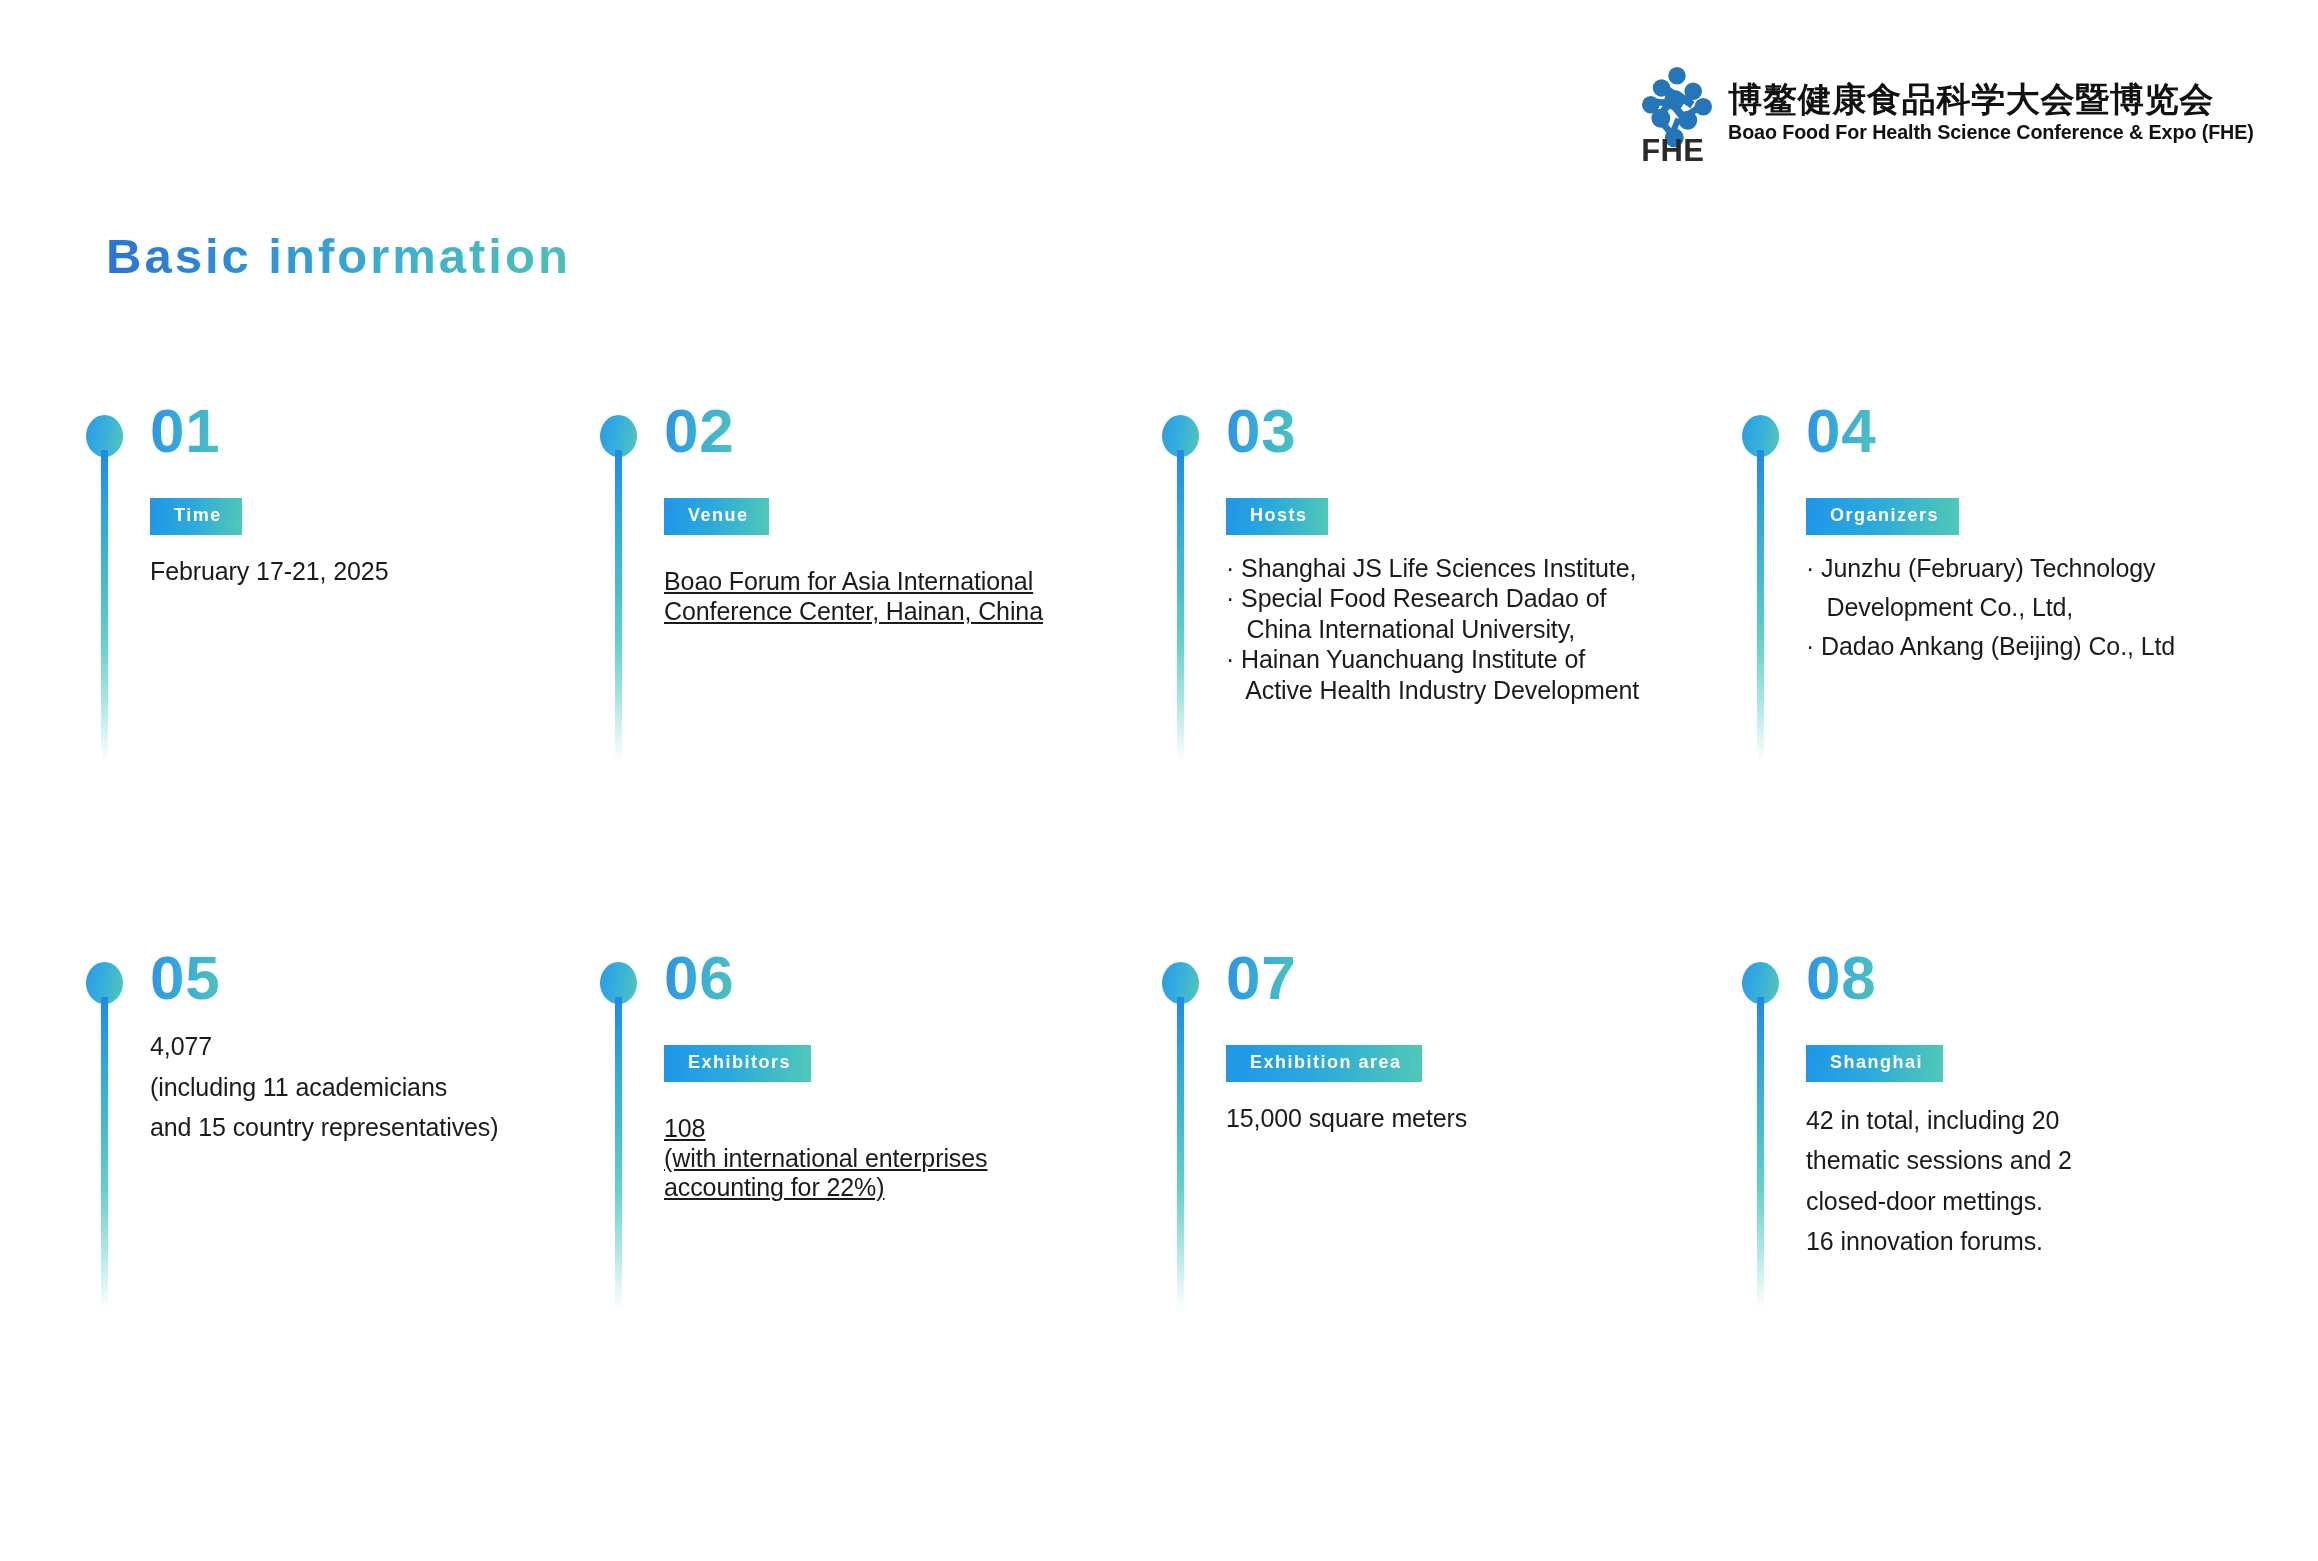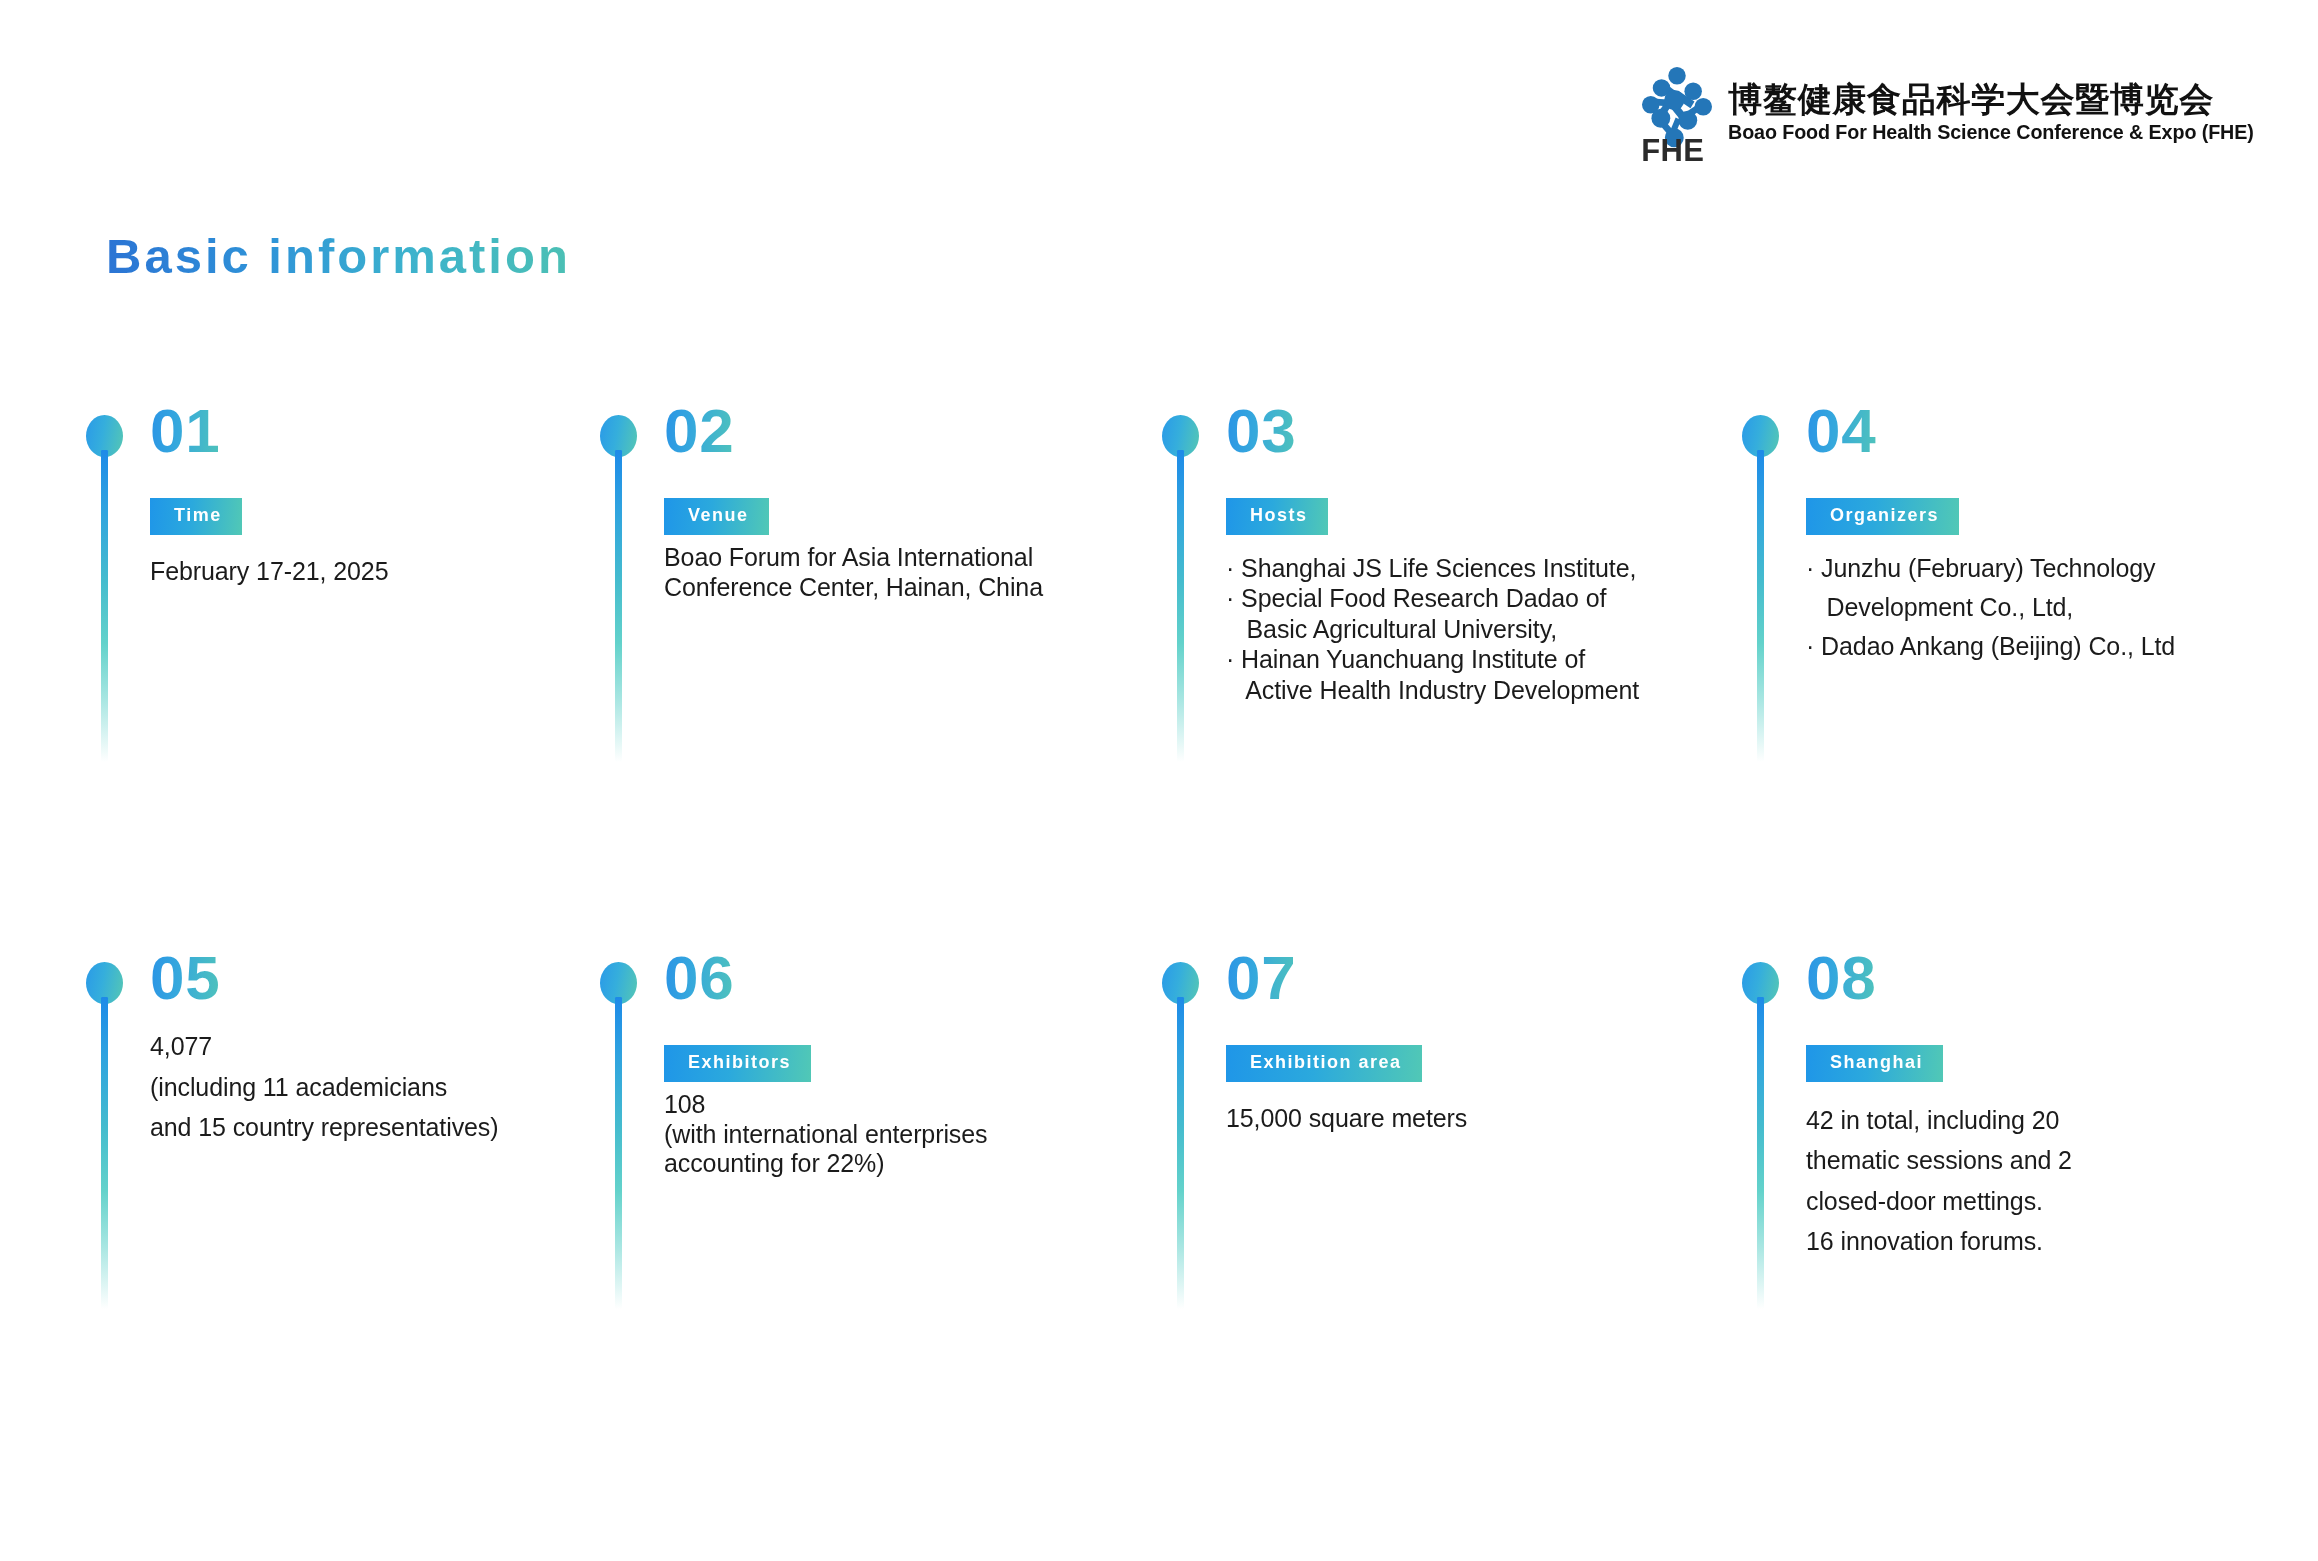--- a/index.html
+++ b/index.html
@@ -157,21 +157,21 @@
     margin-top: 20px;
     font-family: "Liberation Sans", sans-serif;
     font-size: 25px;
     font-weight: 400;
     color: #1b1b1b;
     line-height: 1.28;
     letter-spacing: -0.1px;
   }
   .content .line { white-space: pre; }
   .content.wide { line-height: 1.62; margin-top: 17.5px; }
-  .content.tight { line-height: 1.18; margin-top: 8px; }
+  .content.tight { line-height: 1.18; margin-top: 32px; text-decoration: underline; }
   .content.bullets { line-height: 1.22; margin-top: 17.5px; }
   .content.spaced { line-height: 1.56; margin-top: 13.5px; }
 </style>
 </head>
 <body>
 
 <div id="header-logo">
   <div id="logo-mark">
     <svg width="76" height="101" viewBox="0 0 112 150" xmlns="http://www.w3.org/2000/svg" aria-hidden="true">
       <g fill="#2476b8">
@@ -239,21 +239,21 @@
   <div class="connector">
     <div class="dot"></div>
     <div class="stem"></div>
   </div>
   <div class="body" style="width:533px;">
     <div class="num">03</div>
     <div><span class="badge">Hosts</span></div>
     <div class="content bullets">
       <div class="line">· Shanghai JS Life Sciences Institute,</div>
       <div class="line">· Special Food Research Dadao of</div>
-      <div class="line">   Basic Agricultural University,</div>
+      <div class="line">   China International University,</div>
       <div class="line">· Hainan Yuanchuang Institute of</div>
       <div class="line">   Active Health Industry Development</div>
     </div>
   </div>
 </div>
 
 <div class="card" style="left:1742px; top:397px;">
   <div class="connector">
     <div class="dot"></div>
     <div class="stem"></div>

